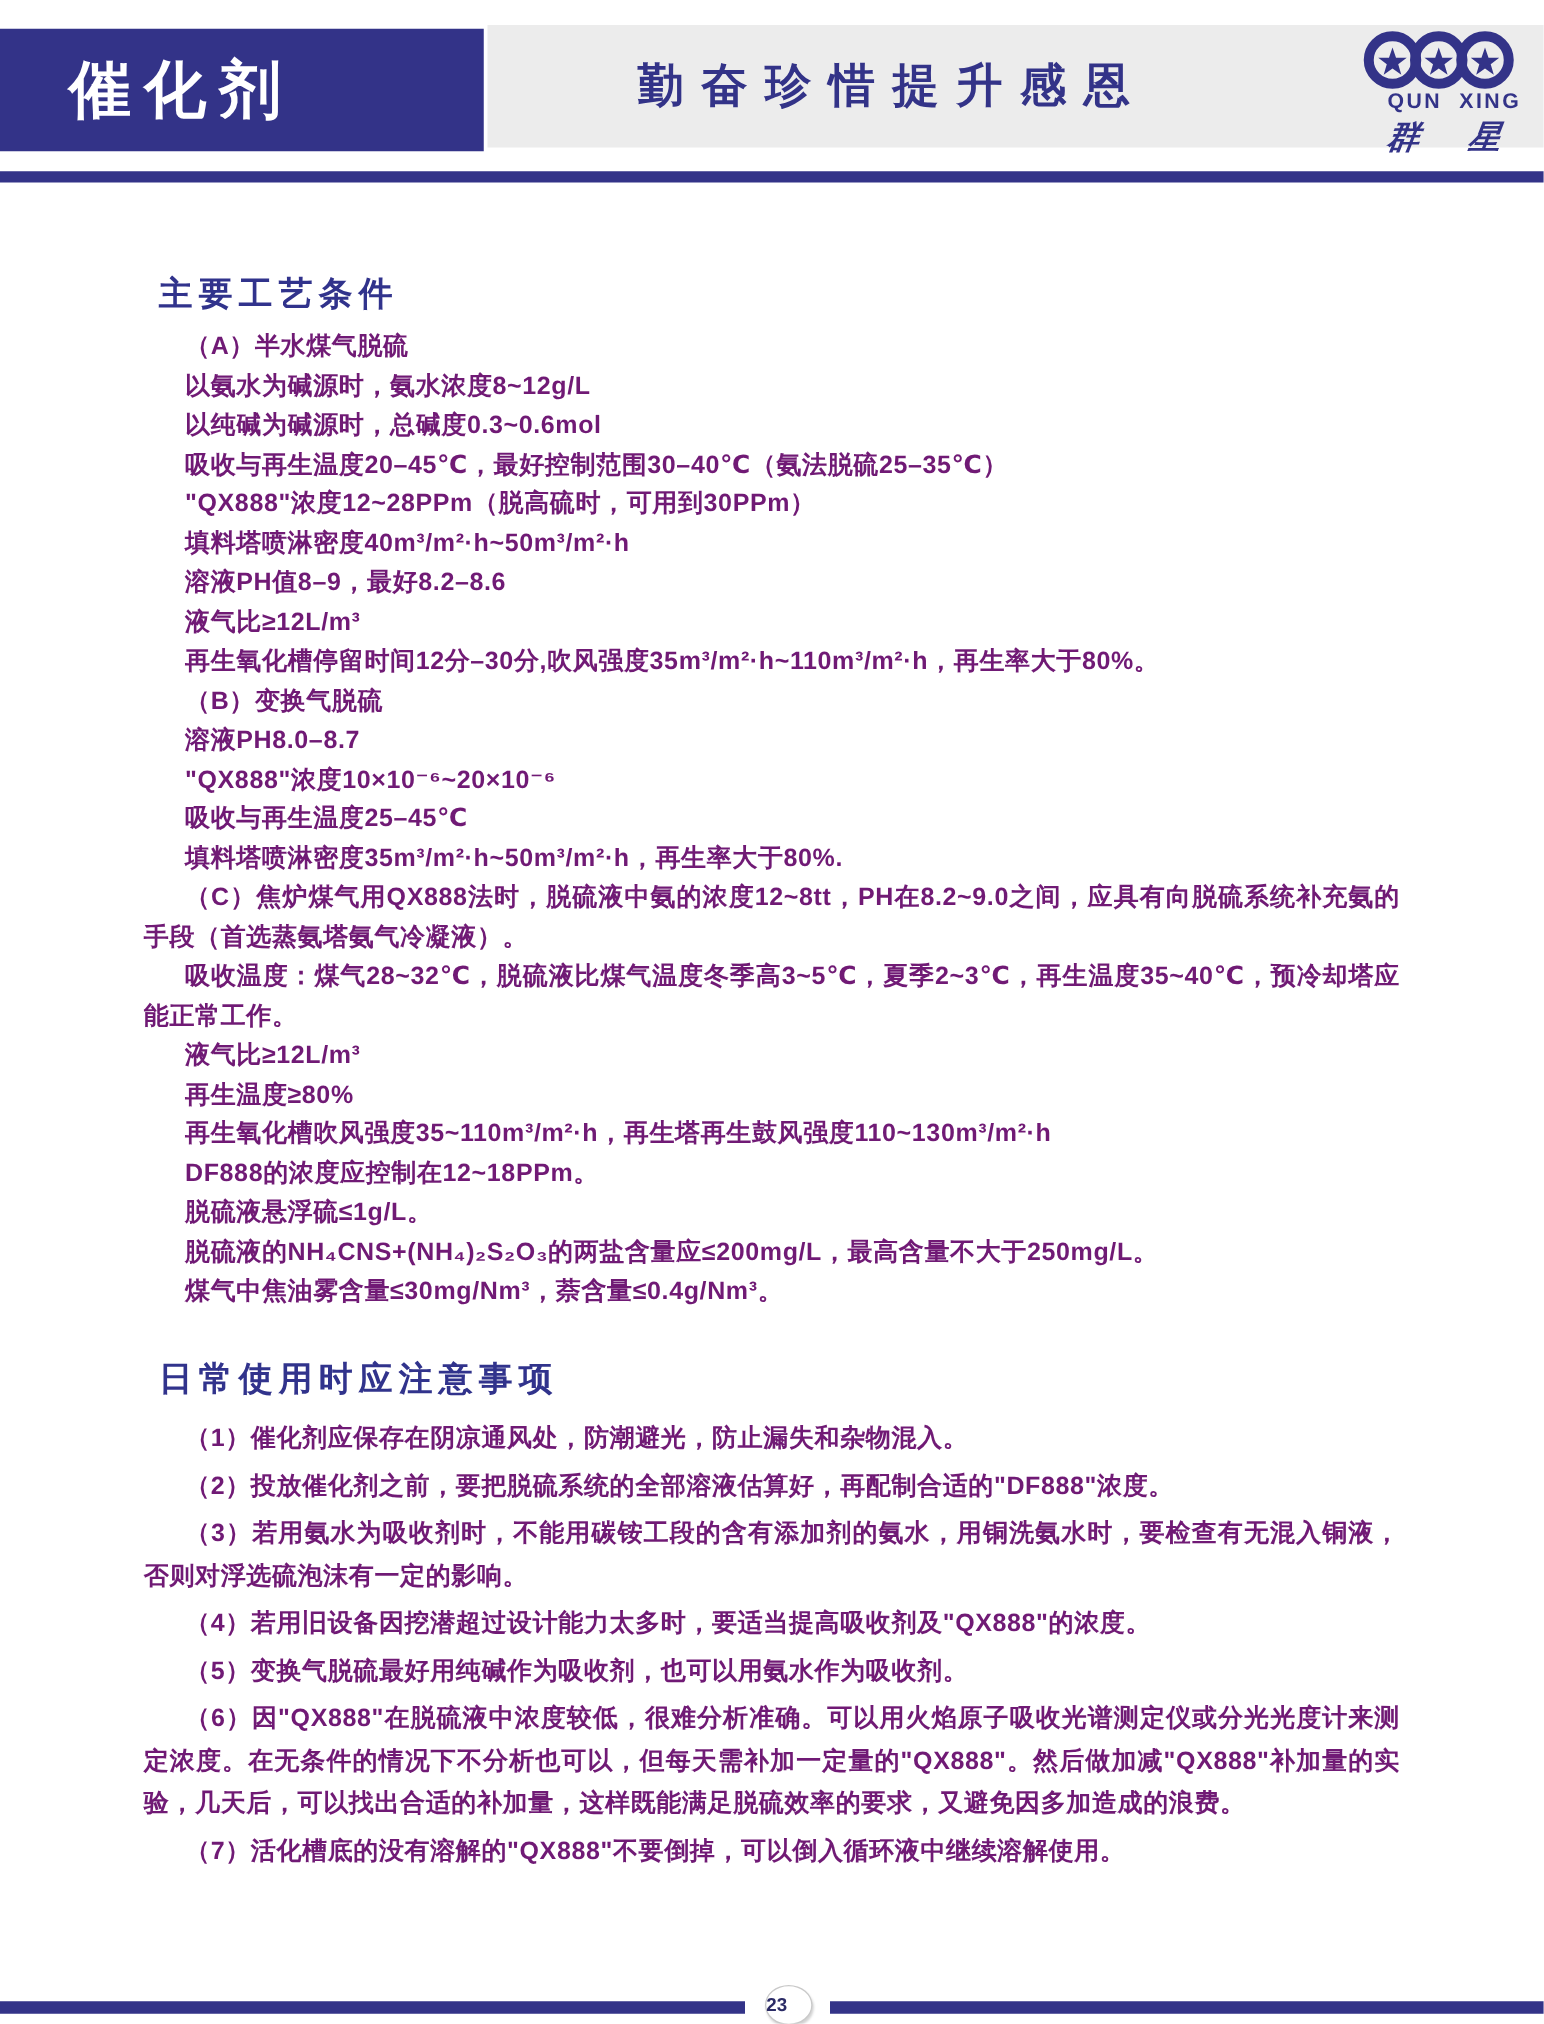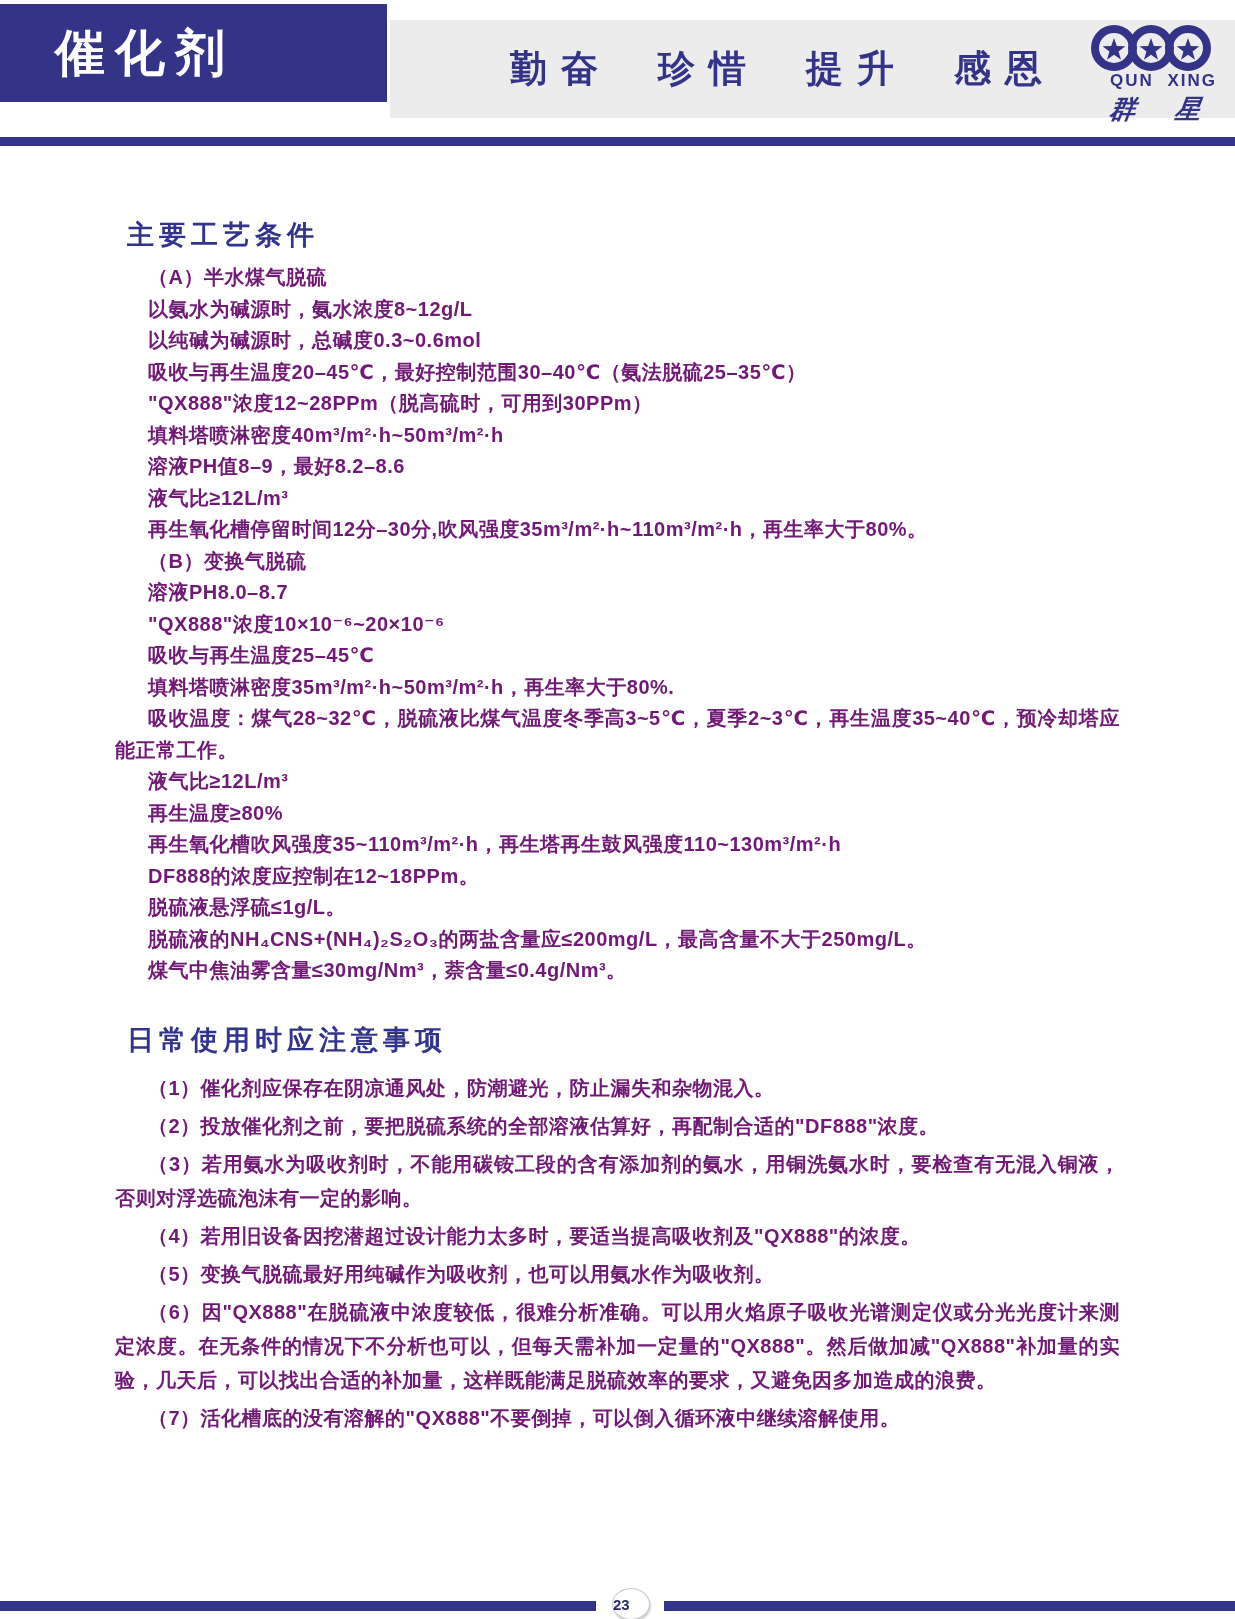--- a/index.html
+++ b/index.html
@@ -1,25 +1,25 @@
 <!DOCTYPE html>
 <html><head>
 <meta charset="utf-8">
 <style>
   html,body{margin:0;padding:0;background:#ffffff;}
   body{width:1235px;height:1619px;position:relative;overflow:hidden;
        font-family:"Liberation Sans","DejaVu Sans",sans-serif;}
   .page{position:absolute;inset:0;}
 
   
-  .bar-blue{position:absolute;left:0;top:4px;width:387px;height:98px;background:#333388;}
+  .bar-blue{position:absolute;left:0;top:23px;width:387px;height:98px;background:#333388;}
   .bar-blue .pgtitle{display:block;line-height:98px;padding-left:55px;color:#ffffff;
        font-size:50px;font-weight:bold;letter-spacing:10px;}
   .bar-gray{position:absolute;left:390px;top:20px;right:0;height:98px;background:#ececec;}
-  .slogans{position:absolute;left:120px;top:0;height:98px;display:flex;align-items:center;gap:46px;}
+  .slogans{position:absolute;left:120px;top:0;height:98px;display:flex;align-items:center;}
   .slogan{color:#333388;font-weight:bold;font-size:37px;letter-spacing:14px;}
   .logo{position:absolute;right:18px;top:4px;width:132px;text-align:right;color:#333388;}
   .logo svg{display:block;margin:0 auto;}
   .logo-latin{font-weight:bold;font-size:17px;letter-spacing:2px;word-spacing:7px;margin-top:-1px;}
   .logo-cn{font-weight:bold;font-style:italic;font-size:26px;letter-spacing:16px;margin-top:1px;
        transform:skewX(-8deg);}
   .rule{position:absolute;left:0;top:137px;width:100%;height:9px;background:#333388;}
 
   
   .content{position:absolute;left:115px;top:218px;width:1005px;}
@@ -104,20 +104,21 @@
 
 
         <p class="line">溶液PH8.0–8.7</p>
 
         <p class="line">"QX888"浓度10×10⁻⁶~20×10⁻⁶</p>
 
         <p class="line">吸收与再生温度25–45℃</p>
 
         <p class="line">填料塔喷淋密度35m³/m²·h~50m³/m²·h，再生率大于80%.</p>
 
+        <p class="line">（C）焦炉煤气用QX888法时，脱硫液中氨的浓度12~8tt，PH在8.2~9.0之间，应具有向脱硫系统补充氨的手段（首选蒸氨塔氨气冷凝液）。</p>
 
         <p class="line">吸收温度：煤气28~32℃，脱硫液比煤气温度冬季高3~5℃，夏季2~3℃，再生温度35~40℃，预冷却塔应能正常工作。</p>
 
         <p class="line">液气比≥12L/m³</p>
 
         <p class="line">再生温度≥80%</p>
 
         <p class="line">再生氧化槽吹风强度35~110m³/m²·h，再生塔再生鼓风强度110~130m³/m²·h</p>
 
         <p class="line">DF888的浓度应控制在12~18PPm。</p>

